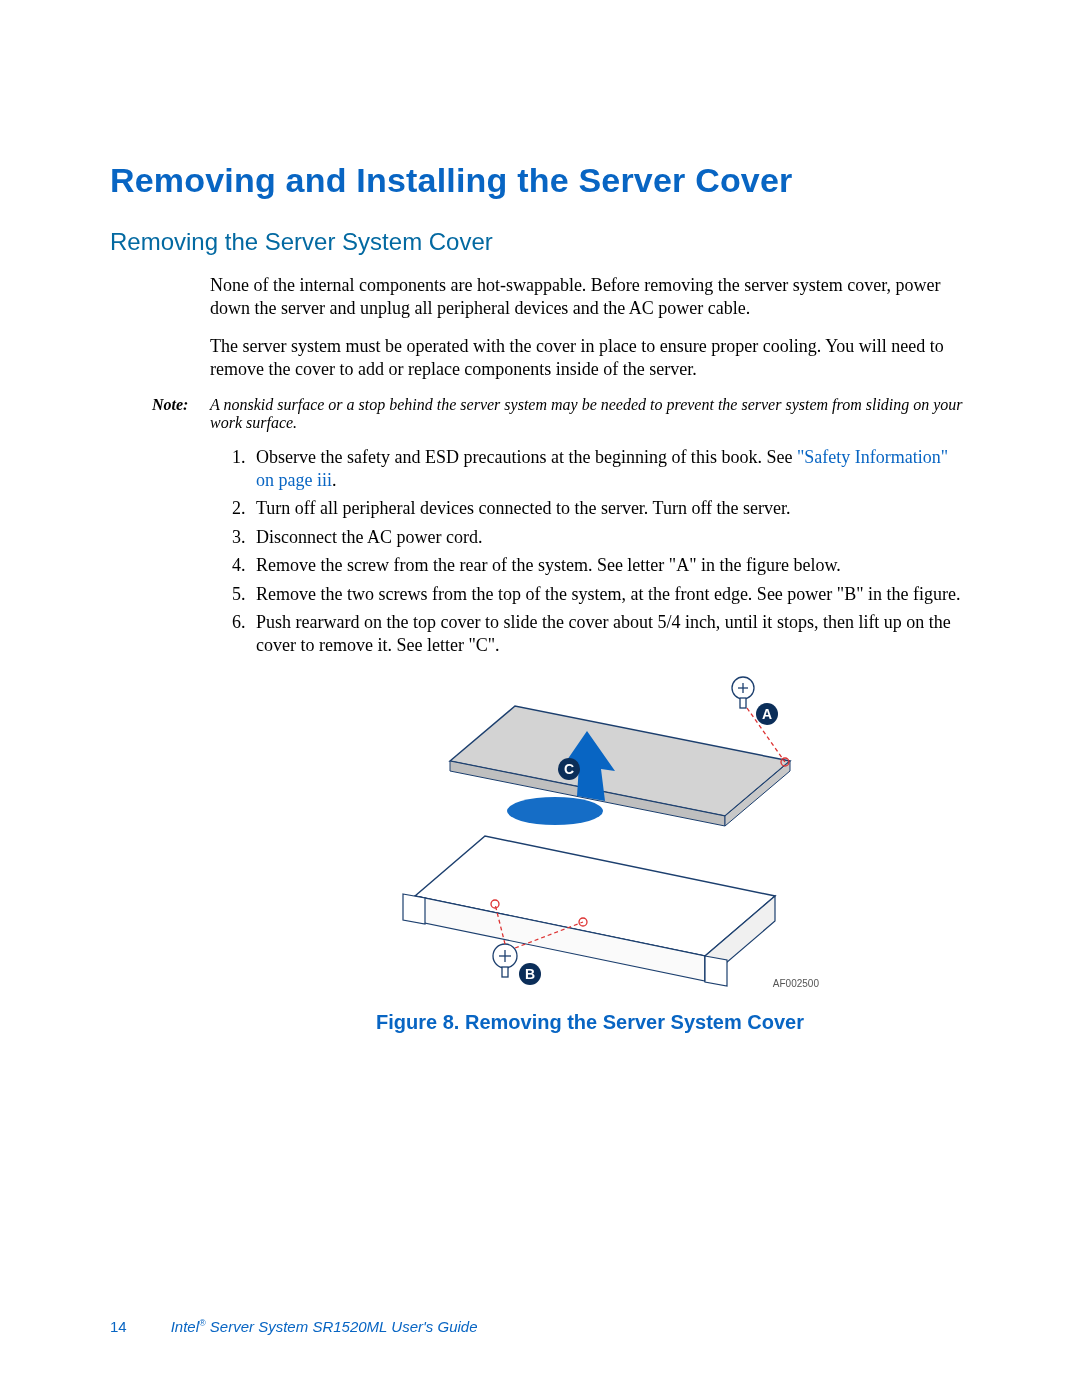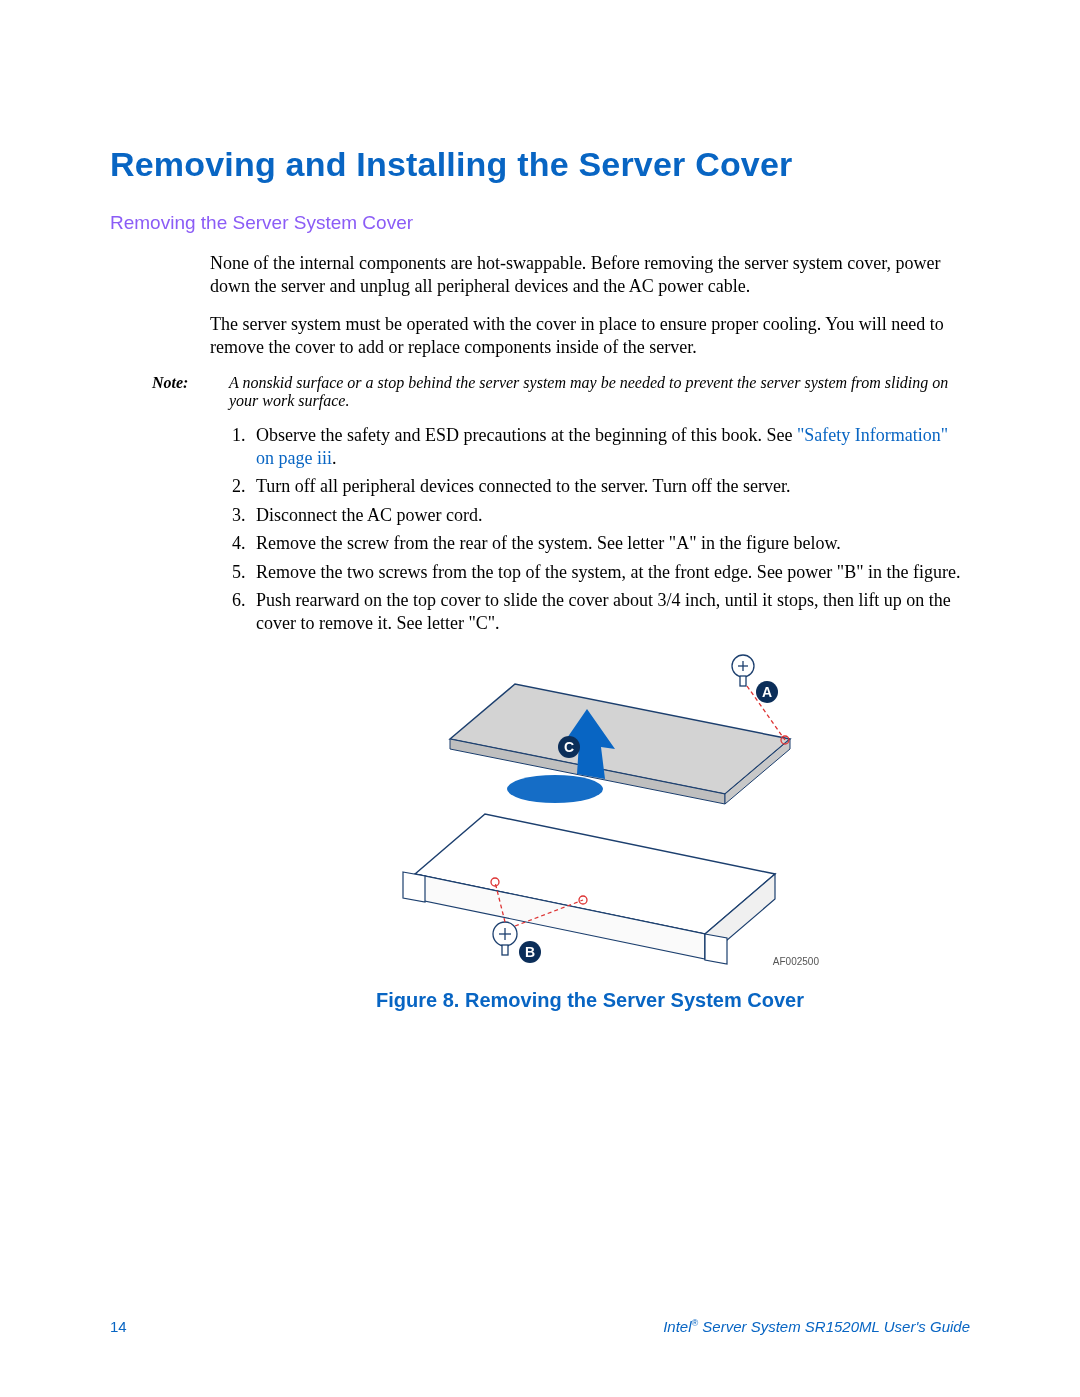--- a/index.html
+++ b/index.html
@@ -9,34 +9,35 @@
     font-family: "Times New Roman", Times, serif;
     color: #000;
     width: 1080px;
     height: 1397px;
     position: relative;
     box-sizing: border-box;
   }
   .page {
     padding: 145px 110px 0 110px;
     box-sizing: border-box;
+    margin-top: 16px;
   }
   h1.main-title {
     font-family: Arial, Helvetica, sans-serif;
     font-weight: 700;
     color: #0865c3;
     font-size: 34px;
     letter-spacing: 0.2px;
     margin: 0 0 28px 0;
   }
   h2.sub-title {
     font-family: Arial, Helvetica, sans-serif;
     font-weight: 400;
-    color: #8b5cf6;
-    font-size: 19px;
+    color: #0369a1;
+    font-size: 24px;
     margin: 10px 0 18px 0;
   }
   .body-block {
     margin-left: 100px;
     font-size: 18px;
     line-height: 1.25;
   }
   .para {
     margin: 0 0 16px 0;
   }
@@ -95,21 +96,20 @@
     color: #555;
   }
   .footer {
     position: absolute;
     bottom: 62px;
     left: 0;
     width: 1080px;
     box-sizing: border-box;
     padding: 0 110px;
     display: flex;
-    justify-content: space-between;
     align-items: baseline;
     font-family: Arial, Helvetica, sans-serif;
     color: #0865c3;
     font-size: 15px;
   }
   .footer .brand {
     font-style: italic;
     margin-left: 44px;
   }
   .footer .brand sup {
@@ -121,35 +121,35 @@
 
 <div class="page">
   <h1 class="main-title">Removing and Installing the Server Cover</h1>
   <h2 class="sub-title">Removing the Server System Cover</h2>
 
   <div class="body-block">
     <p class="para">None of the internal components are hot-swappable. Before removing the server system cover, power down the server and unplug all peripheral devices and the AC power cable.</p>
     <p class="para">The server system must be operated with the cover in place to ensure proper cooling. You will need to remove the cover to add or replace components inside of the server.</p>
   </div>
 
-  <div class="note-row" style="margin-left:42px;gap:19px;">
+  <div class="note-row" style="margin-left:42px;">
     <div class="note-label">Note:</div>
     <div class="note-text">A nonskid surface or a stop behind the server system may be needed to prevent the server system from sliding on your work surface.</div>
   </div>
 
   <div class="body-block">
     <ol class="steps">
       <li>
         <span>Observe the safety and ESD precautions at the beginning of this book. See </span><span class="link-text">"Safety Information" on page iii</span><span>.</span>
       </li>
       <li>Turn off all peripheral devices connected to the server. Turn off the server.</li>
       <li>Disconnect the AC power cord.</li>
       <li>Remove the screw from the rear of the system. See letter "A" in the figure below.</li>
       <li>Remove the two screws from the top of the system, at the front edge. See power "B" in the figure.</li>
-      <li>Push rearward on the top cover to slide the cover about 3/4 inch, until it stops, then lift up on the cover to remove it. See letter "C".</li>
+      <li>Push rearward on the top cover to slide the cover about 5/4 inch, until it stops, then lift up on the cover to remove it. See letter "C".</li>
     </ol>
 
     <div class="figure-wrap">
       <div class="figure-box">
         <svg viewBox="0 0 470 330">
 
           <polygon points="60,230 350,290 420,230 130,170" fill="#ffffff" stroke="#1c3f6e" stroke-width="1.5"></polygon>
 
           <g stroke="#1c3f6e" stroke-width="0.7">
             <line x1="60" y1="230" x2="350" y2="290"></line>

